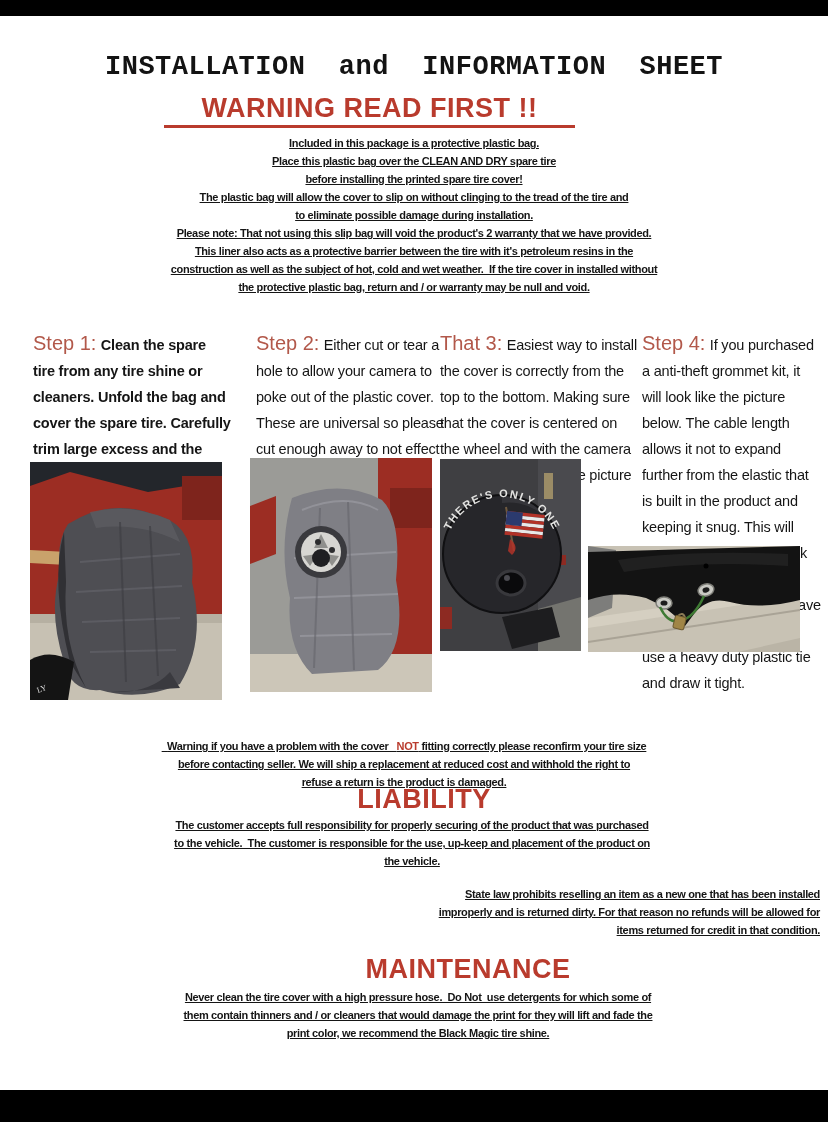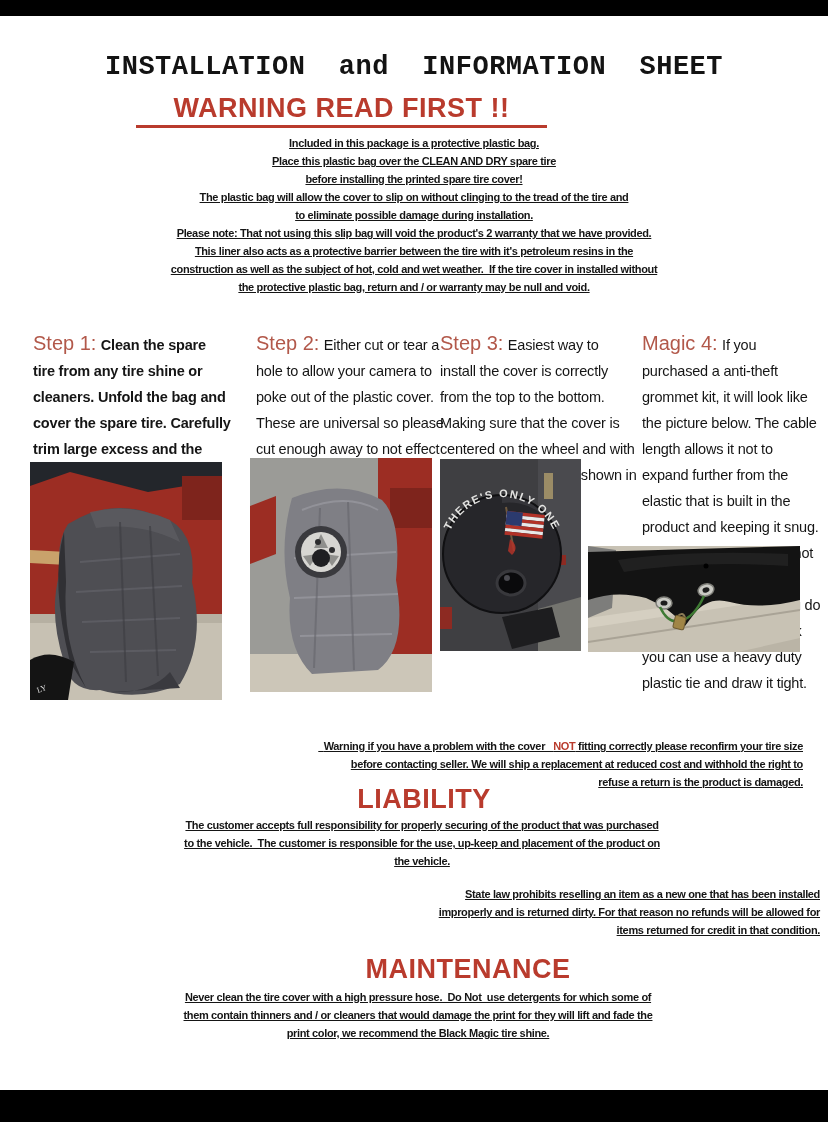--- a/index.html
+++ b/index.html
@@ -13,21 +13,21 @@
   .bar.top{top:0;height:16px;}
   .bar.bottom{bottom:0;height:32px;}
 
   .abs{position:absolute;}
 
   .page-title{
     top:52px;left:0;width:828px;text-align:center;
     font-size:27px;font-weight:bold;letter-spacing:.5px;
     white-space:pre-wrap;color:#131313;font-family:Liberation Mono, monospace;
   }
-  .warning-banner-wrap{top:93px;left:0;width:683px;text-align:center;}
+  .warning-banner-wrap{top:93px;left:0;width:683px;text-align:center;padding-left:28px;}
   .warning-banner{
     display:inline-block;
     color:var(--heading_red,#b93b2d);
     border-bottom:3px solid var(--heading_red,#b93b2d);
     font-size:27px;font-weight:bold;letter-spacing:.5px;
     padding:0 38px 1px 38px;
     white-space:pre-wrap;
   }
   .body-text{
     font-weight:bold;font-size:11px;line-height:18px;
@@ -47,31 +47,31 @@
   .step-3{left:440px;width:198px;}
   .step-4{left:642px;width:180px;}
 
   .photo{display:block;}
   .photo-1{left:30px;top:462px;}
   .photo-2{left:250px;top:458px;}
   .photo-3{left:440px;top:459px;}
   .photo-4{left:588px;top:546px;}
 
   .warning-note{
-    top:719px;left:33px;width:770px;text-align:right;
+    top:719px;left:19px;width:770px;text-align:center;
   }
   .warning-note .hl{color:var(--heading_red,#c23b2a);}
 
   .section-heading{
     left:0;width:828px;text-align:center;
     color:var(--heading_red,#b93b2d);
     font-size:27px;font-weight:bold;letter-spacing:.5px;padding-left:10px;
   }
   .liability-heading{top:784px;}
-  .liability-p1{top:816px;left:16px;width:812px;text-align:center;}
+  .liability-p1{top:816px;left:6px;width:812px;text-align:center;}
   .liability-p2{top:885px;left:8px;width:812px;text-align:right;}
   .maintenance-heading{top:954px;margin-left:44px;}
   .maintenance-p{top:988px;left:12px;width:812px;text-align:center;}
 </style>
 </head>
 <body>
 
 <div class="bar top"></div>
 <div class="bar bottom"></div>
 
@@ -93,25 +93,25 @@
 
 <div class="abs step step-1 bold-body">
   <span class="step-label">Step 1:</span>
   <span class="step-text">Clean the spare tire from any tire shine or cleaners.  Unfold the bag and cover the spare tire. Carefully trim large excess and the rest will fit within the cover.</span>
 </div>
 <div class="abs step step-2">
   <span class="step-label">Step 2:</span>
   <span class="step-text">Either cut or tear a hole to allow your camera to poke out of the plastic cover. These are universal so please cut enough away to not effect the camera viewing area.</span>
 </div>
 <div class="abs step step-3">
-  <span class="step-label">Step 3:</span>
+  <span class="step-label">That 3:</span>
   <span class="step-text">Easiest way to install the cover is correctly from the top to the bottom. Making sure that the cover is centered on the wheel and with the camera access as shown in the picture below.</span>
 </div>
 <div class="abs step step-4">
-  <span class="step-label">Magic 4:</span>
+  <span class="step-label">Step 4:</span>
   <span class="step-text">If you purchased a anti-theft grommet kit, it will look like the picture below. The cable length allows it not to expand further from the elastic that is built in the product and keeping it snug. This will allow someone not to walk by and take the cover off with ease. If you do not have a cable and lock you can use a heavy duty plastic tie and draw it tight.</span>
 </div>
 
 <svg class="abs photo photo-1" width="192" height="238" viewBox="0 0 192 238">
   <rect width="192" height="160" fill="#9c2d23"></rect>
   <path d="M0,0 L192,0 L192,18 L118,30 L40,10 L0,24 Z" fill="#23262b"></path>
   <rect x="152" y="14" width="40" height="44" fill="#7e241c"></rect>
   <rect x="0" y="88" width="70" height="13" fill="#c9a26b" transform="rotate(3 0 88)"></rect>
   <ellipse cx="58" cy="148" rx="24" ry="11" fill="#55504a"></ellipse>
   <rect x="0" y="152" width="192" height="86" fill="#c7c1b3"></rect>

